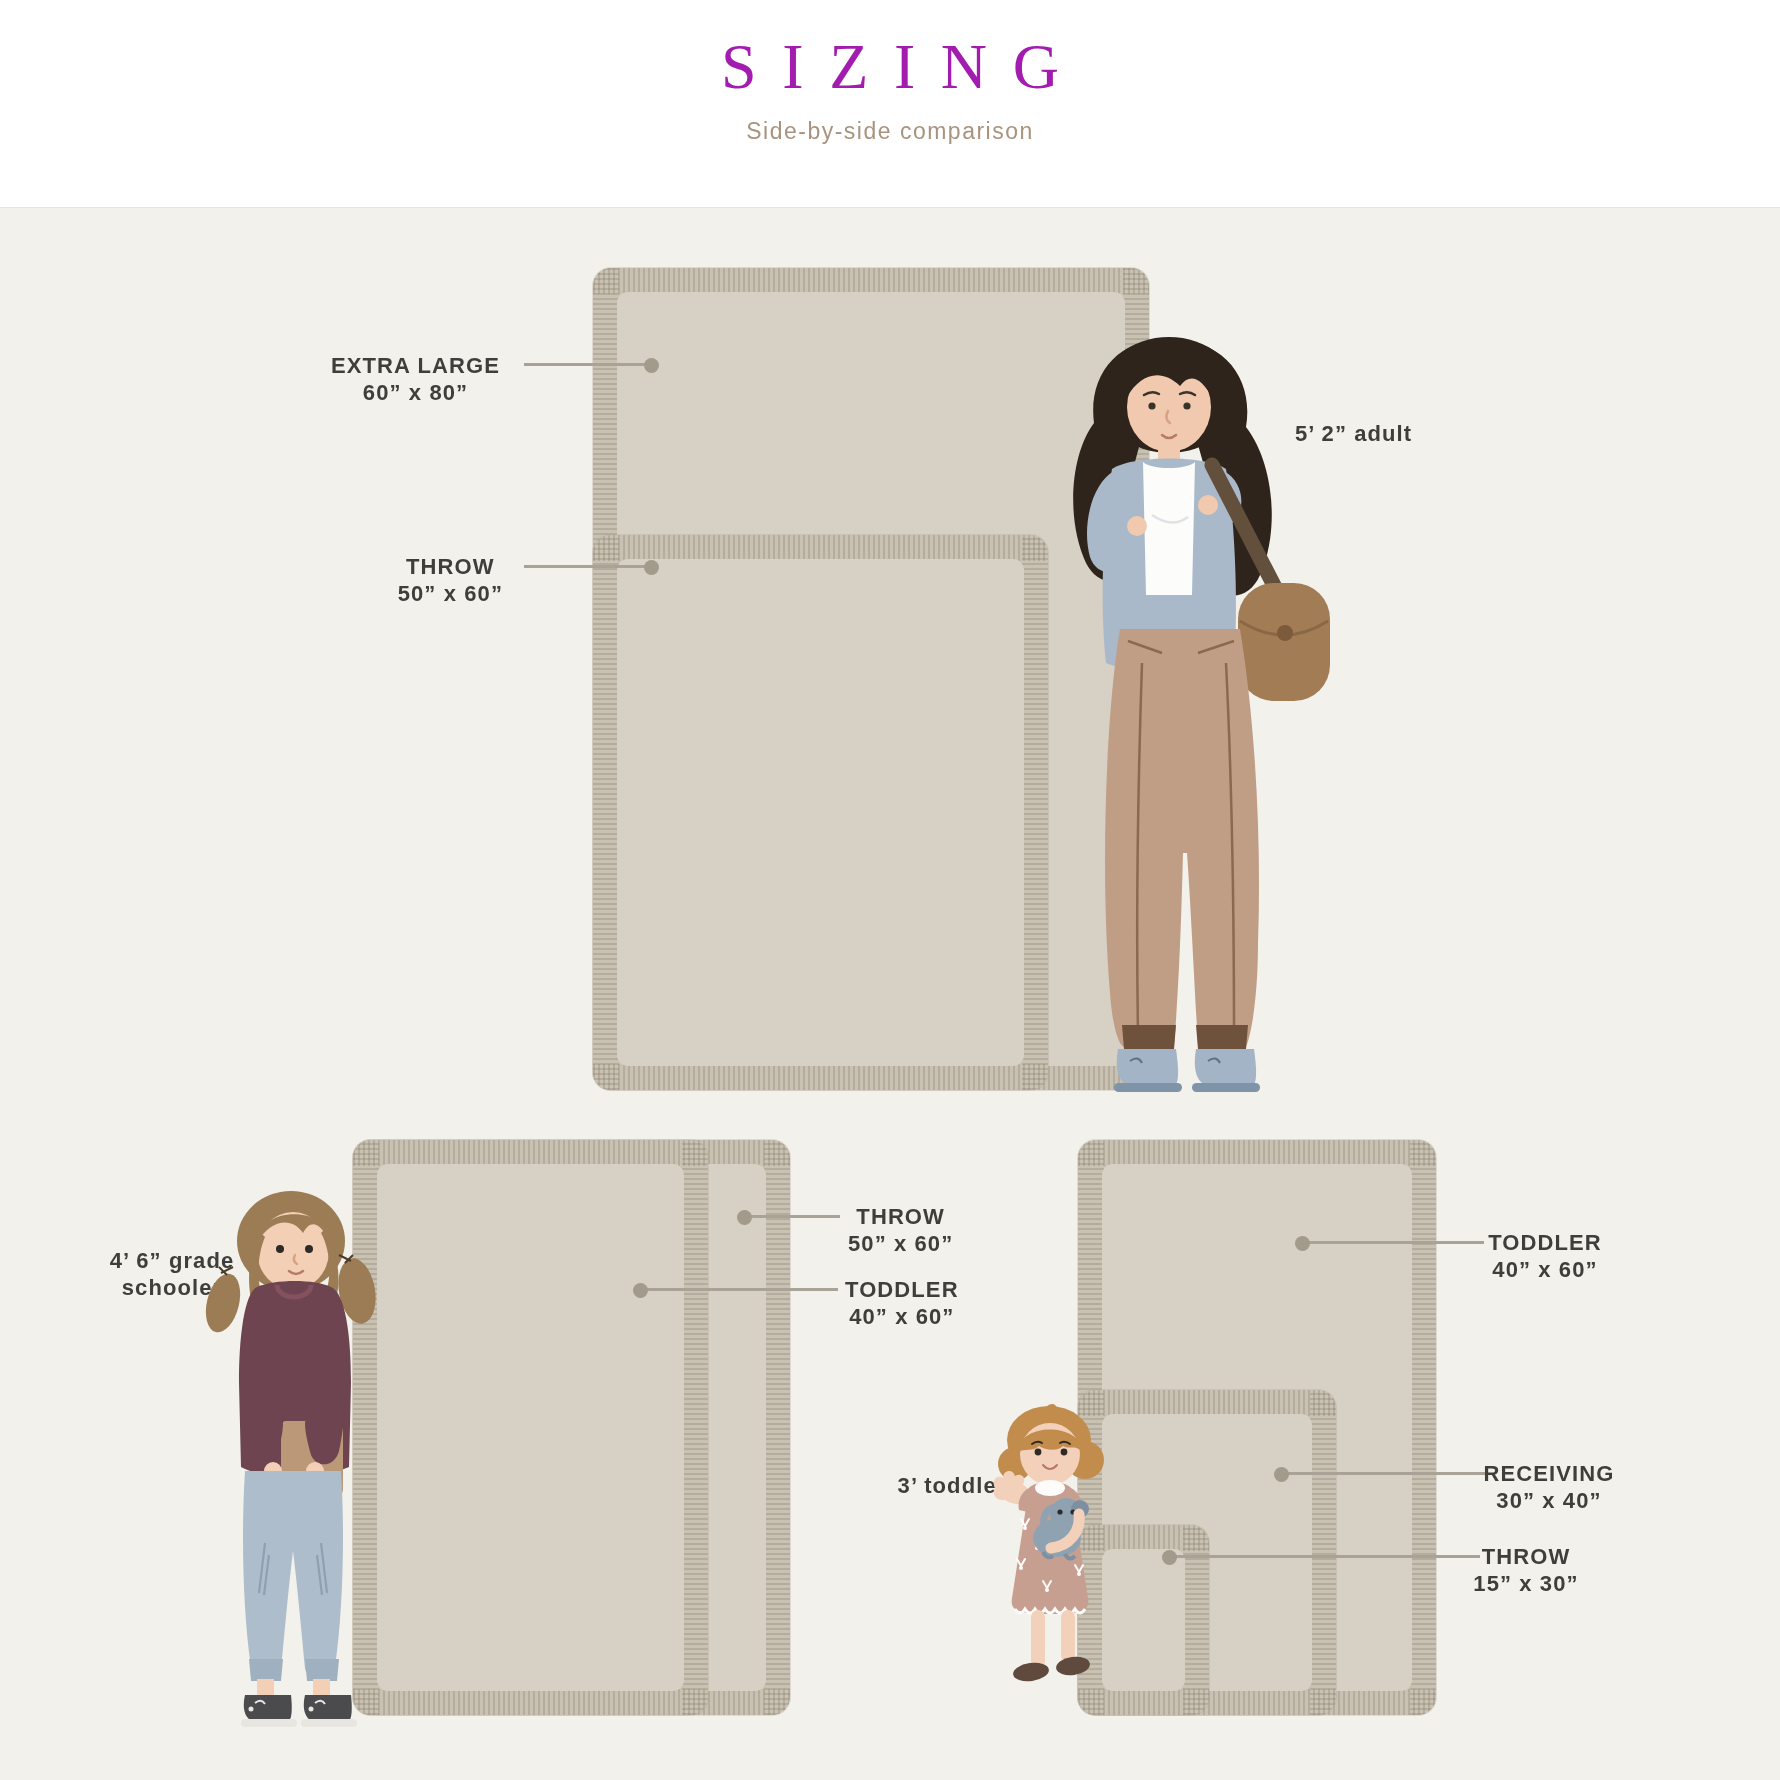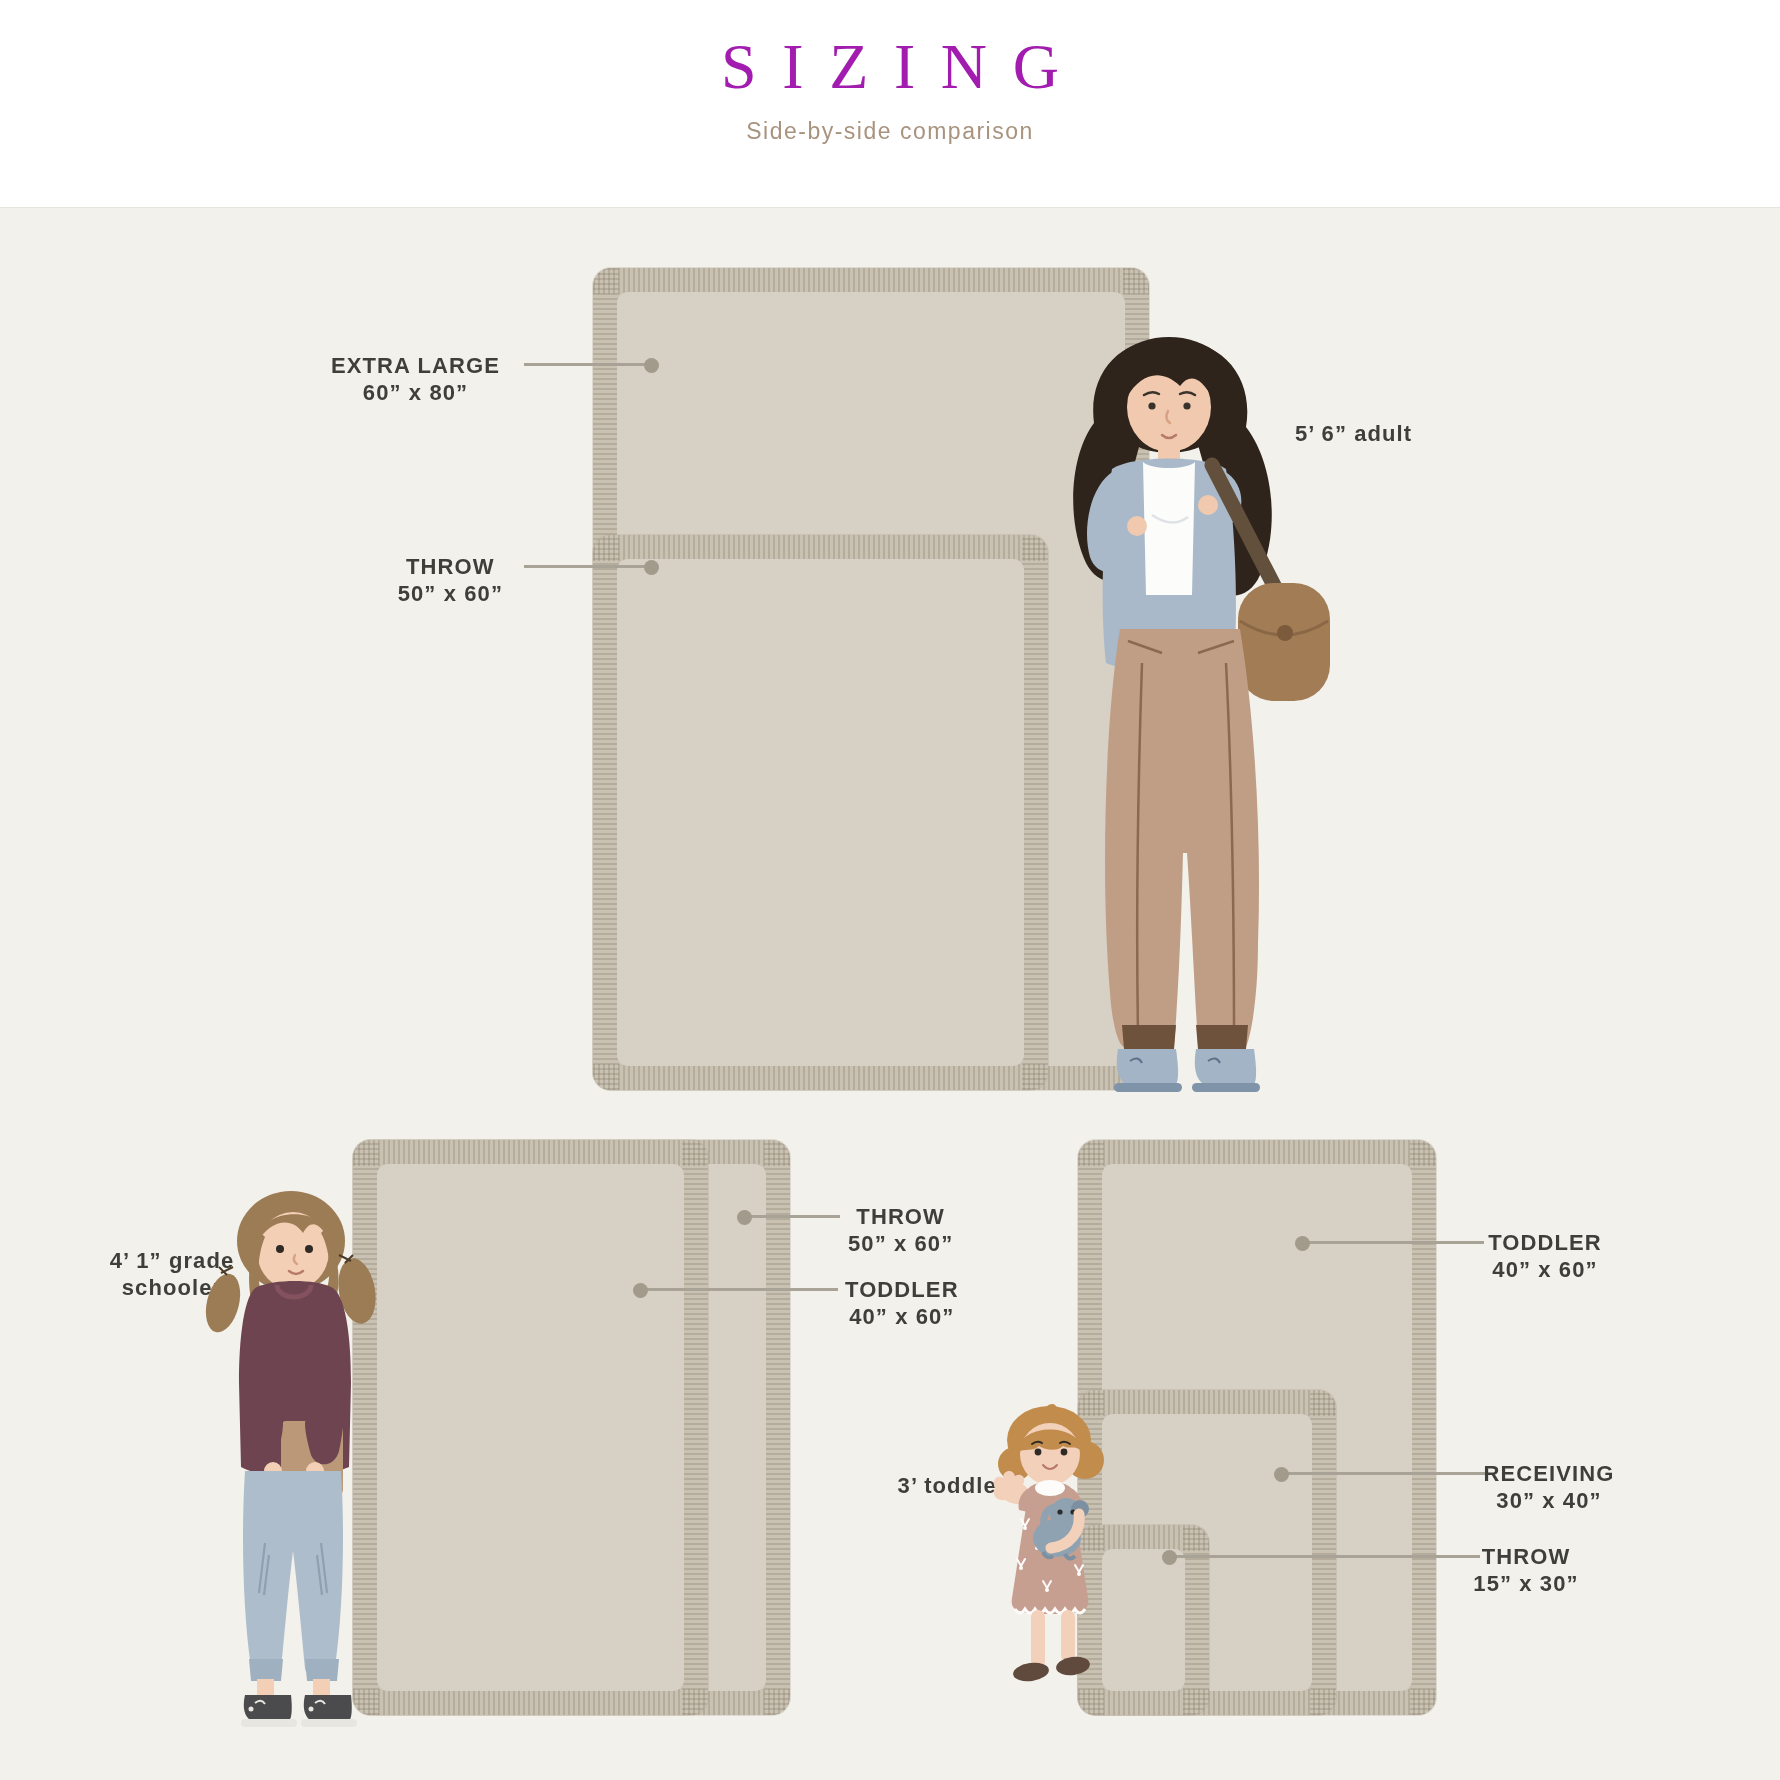--- a/index.html
+++ b/index.html
@@ -96,36 +96,36 @@
         <div>EXTRA LARGE</div>
         <div>60” x 80”</div>
       </div>
       <div class="callout-line" style="left: 524px; top: 564.5px; width: 127px;"></div>
       <div class="callout-dot" style="left: 643.5px; top: 559.5px;"></div>
       <div class="callout-text" style="top: 553px; left: 503px; transform: translateX(-100%);">
         <div>THROW</div>
         <div>50” x 60”</div>
       </div>
       <div class="callout-text plain" style="top: 420px; left: 1295px;">
-        <div>5’ 6” adult</div>
+        <div>5’ 2” adult</div>
       </div>
       <div class="callout-line" style="left: 744px; top: 1214.5px; width: 96px;"></div>
       <div class="callout-dot" style="left: 736.5px; top: 1209.5px;"></div>
       <div class="callout-text" style="top: 1203px; left: 848px;">
         <div>THROW</div>
         <div>50” x 60”</div>
       </div>
       <div class="callout-line" style="left: 640px; top: 1287.5px; width: 198px;"></div>
       <div class="callout-dot" style="left: 632.5px; top: 1282.5px;"></div>
       <div class="callout-text" style="top: 1276px; left: 845px;">
         <div>TODDLER</div>
         <div>40” x 60”</div>
       </div>
       <div class="callout-text" style="top: 1247px; left: 172px; transform: translateX(-50%);">
-        <div>4’ 1” grade</div>
+        <div>4’ 6” grade</div>
         <div>schooler</div>
       </div>
       <div class="callout-line" style="left: 1302px; top: 1240.5px; width: 182px;"></div>
       <div class="callout-dot" style="left: 1294.5px; top: 1235.5px;"></div>
       <div class="callout-text" style="top: 1229px; left: 1545px; transform: translateX(-50%);">
         <div>TODDLER</div>
         <div>40” x 60”</div>
       </div>
       <div class="callout-line" style="left: 1281px; top: 1471.5px; width: 205px;"></div>
       <div class="callout-dot" style="left: 1273.5px; top: 1466.5px;"></div>

